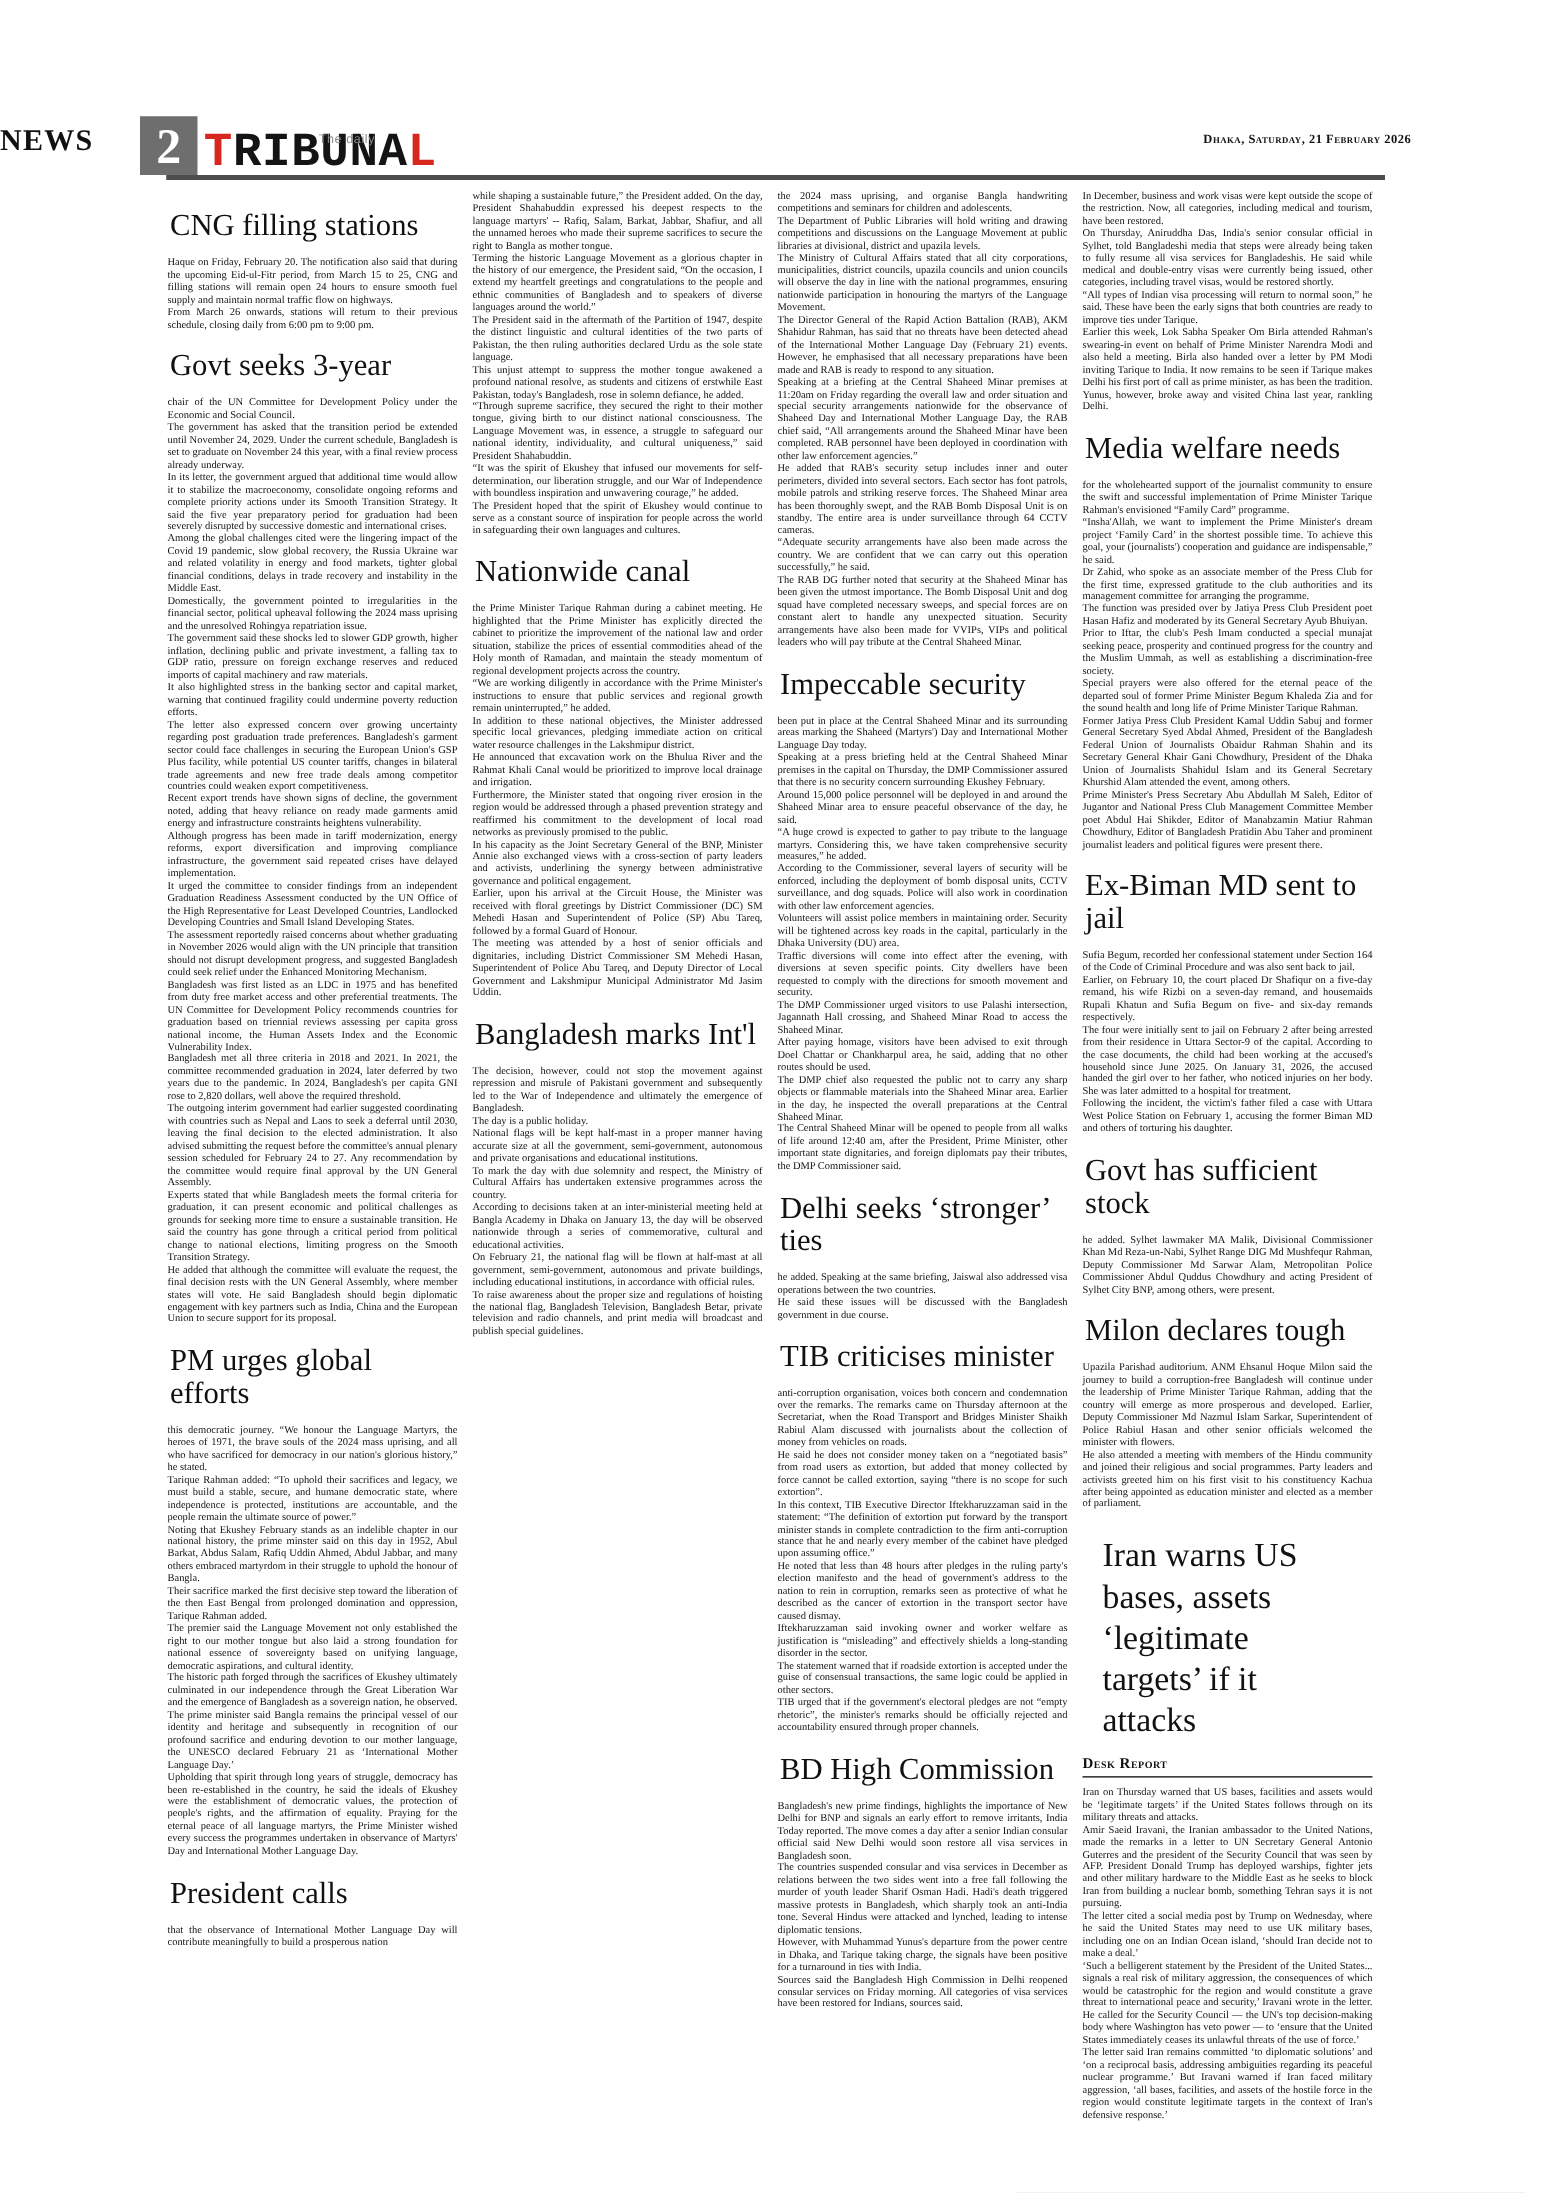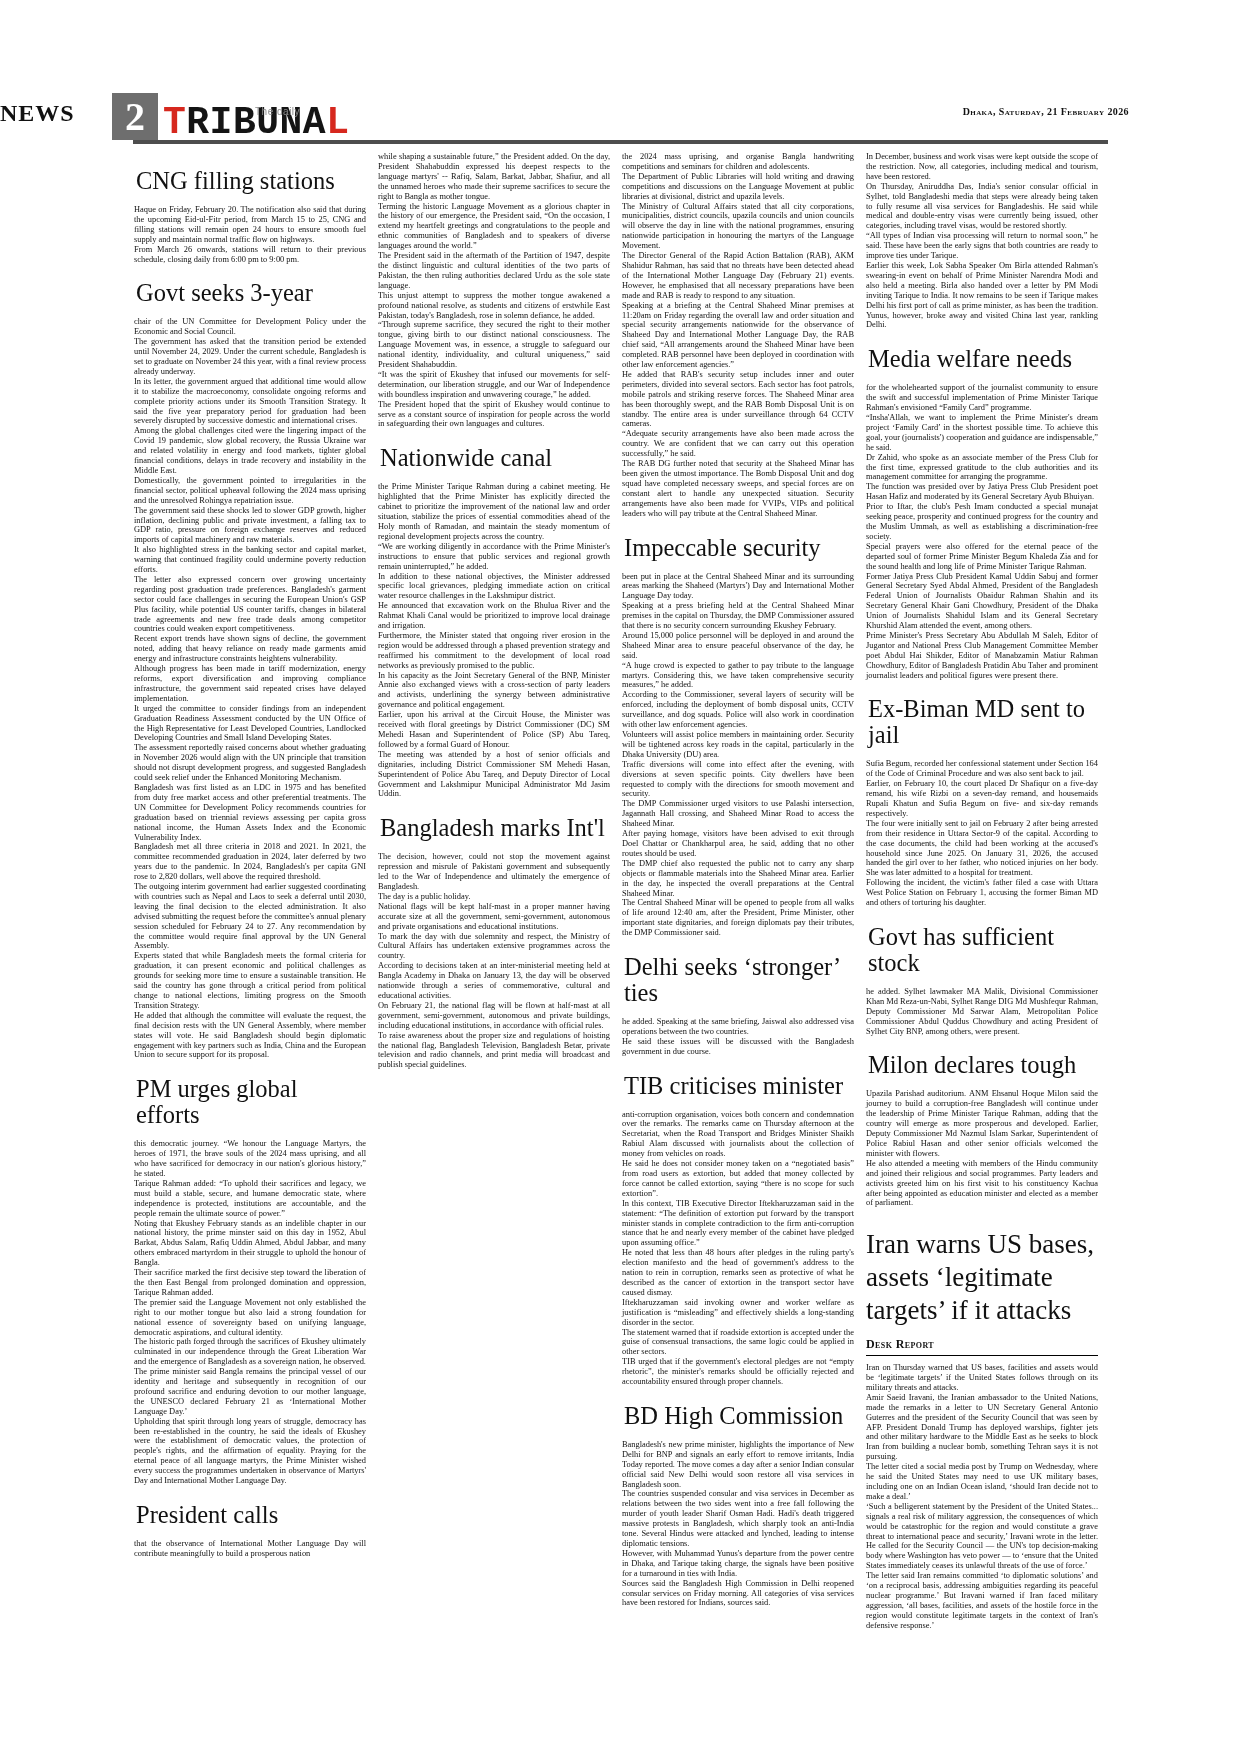--- a/index.html
+++ b/index.html
@@ -19,21 +19,21 @@
                 font-size:24px;letter-spacing:1px;font-family:"Liberation Serif",serif;}
   .dateline{position:absolute;right:112px;top:106px;font-size:10px;font-weight:700;
             font-variant:small-caps;letter-spacing:.4px;}
   .toprule{position:absolute;left:133px;right:133px;top:140px;height:4px;background:#4d4d4d;}
   
   .content{position:absolute;left:134px;top:152px;width:964px;display:grid;
            grid-template-columns:repeat(4,232px);column-gap:12px;align-items:start;}
   .col{display:block;}
   .headline{font-weight:400;font-size:24.5px;line-height:1.06;text-align:left;
             margin:16px 2px 11px;font-family:"Liberation Serif",serif;}
-  .headline.large{font-size:27px;line-height:1.22;margin:20px 0 10px;}
+  .headline.large{font-size:27px;line-height:1.22;margin:20px 16px 10px;}
   .body p{margin:0;font-size:8.4px;line-height:1.18;text-align:justify;text-justify:inter-word;}
   .kicker{font-weight:700;font-variant:small-caps;font-size:12px;letter-spacing:.4px;
           border-bottom:1.5px solid #000;padding-bottom:3px;margin:4px 0 7px;}
 </style>
 </head>
 <body>
 
 <div class="page">
 
   <div class="mast">
@@ -160,21 +160,21 @@
           <p>anti-corruption organisation, voices both concern and condemnation over the remarks. The remarks came on Thursday afternoon at the Secretariat, when the Road Transport and Bridges Minister Shaikh Rabiul Alam discussed with journalists about the collection of money from vehicles on roads.</p>
           <p>He said he does not consider money taken on a “negotiated basis” from road users as extortion, but added that money collected by force cannot be called extortion, saying “there is no scope for such extortion”.</p>
           <p>In this context, TIB Executive Director Iftekharuzzaman said in the statement: “The definition of extortion put forward by the transport minister stands in complete contradiction to the firm anti-corruption stance that he and nearly every member of the cabinet have pledged upon assuming office.”</p>
           <p>He noted that less than 48 hours after pledges in the ruling party's election manifesto and the head of government's address to the nation to rein in corruption, remarks seen as protective of what he described as the cancer of extortion in the transport sector have caused dismay.</p>
           <p>Iftekharuzzaman said invoking owner and worker welfare as justification is “misleading” and effectively shields a long-standing disorder in the sector.</p>
           <p>The statement warned that if roadside extortion is accepted under the guise of consensual transactions, the same logic could be applied in other sectors.</p>
           <p>TIB urged that if the government's electoral pledges are not “empty rhetoric”, the minister's remarks should be officially rejected and accountability ensured through proper channels.</p>
         </div>
         <h2 class="headline">BD High Commission</h2>
         <div class="body">
-          <p>Bangladesh's new prime minister, highlights the importance of New Delhi for BNP and signals an early effort to remove irritants, India Today reported. The move comes a day after a senior Indian consular official said New Delhi would soon restore all visa services in Bangladesh soon.</p>
+          <p>Bangladesh's new prime findings, highlights the importance of New Delhi for BNP and signals an early effort to remove irritants, India Today reported. The move comes a day after a senior Indian consular official said New Delhi would soon restore all visa services in Bangladesh soon.</p>
           <p>The countries suspended consular and visa services in December as relations between the two sides went into a free fall following the murder of youth leader Sharif Osman Hadi. Hadi's death triggered massive protests in Bangladesh, which sharply took an anti-India tone. Several Hindus were attacked and lynched, leading to intense diplomatic tensions.</p>
           <p>However, with Muhammad Yunus's departure from the power centre in Dhaka, and Tarique taking charge, the signals have been positive for a turnaround in ties with India.</p>
           <p>Sources said the Bangladesh High Commission in Delhi reopened consular services on Friday morning. All categories of visa services have been restored for Indians, sources said.</p>
         </div>
       </div>
       <div class="col">
         <div class="body">
           <p>In December, business and work visas were kept outside the scope of the restriction. Now, all categories, including medical and tourism, have been restored.</p>
           <p>On Thursday, Aniruddha Das, India's senior consular official in Sylhet, told Bangladeshi media that steps were already being taken to fully resume all visa services for Bangladeshis. He said while medical and double-entry visas were currently being issued, other categories, including travel visas, would be restored shortly.</p>
           <p>“All types of Indian visa processing will return to normal soon,” he said. These have been the early signs that both countries are ready to improve ties under Tarique.</p>

